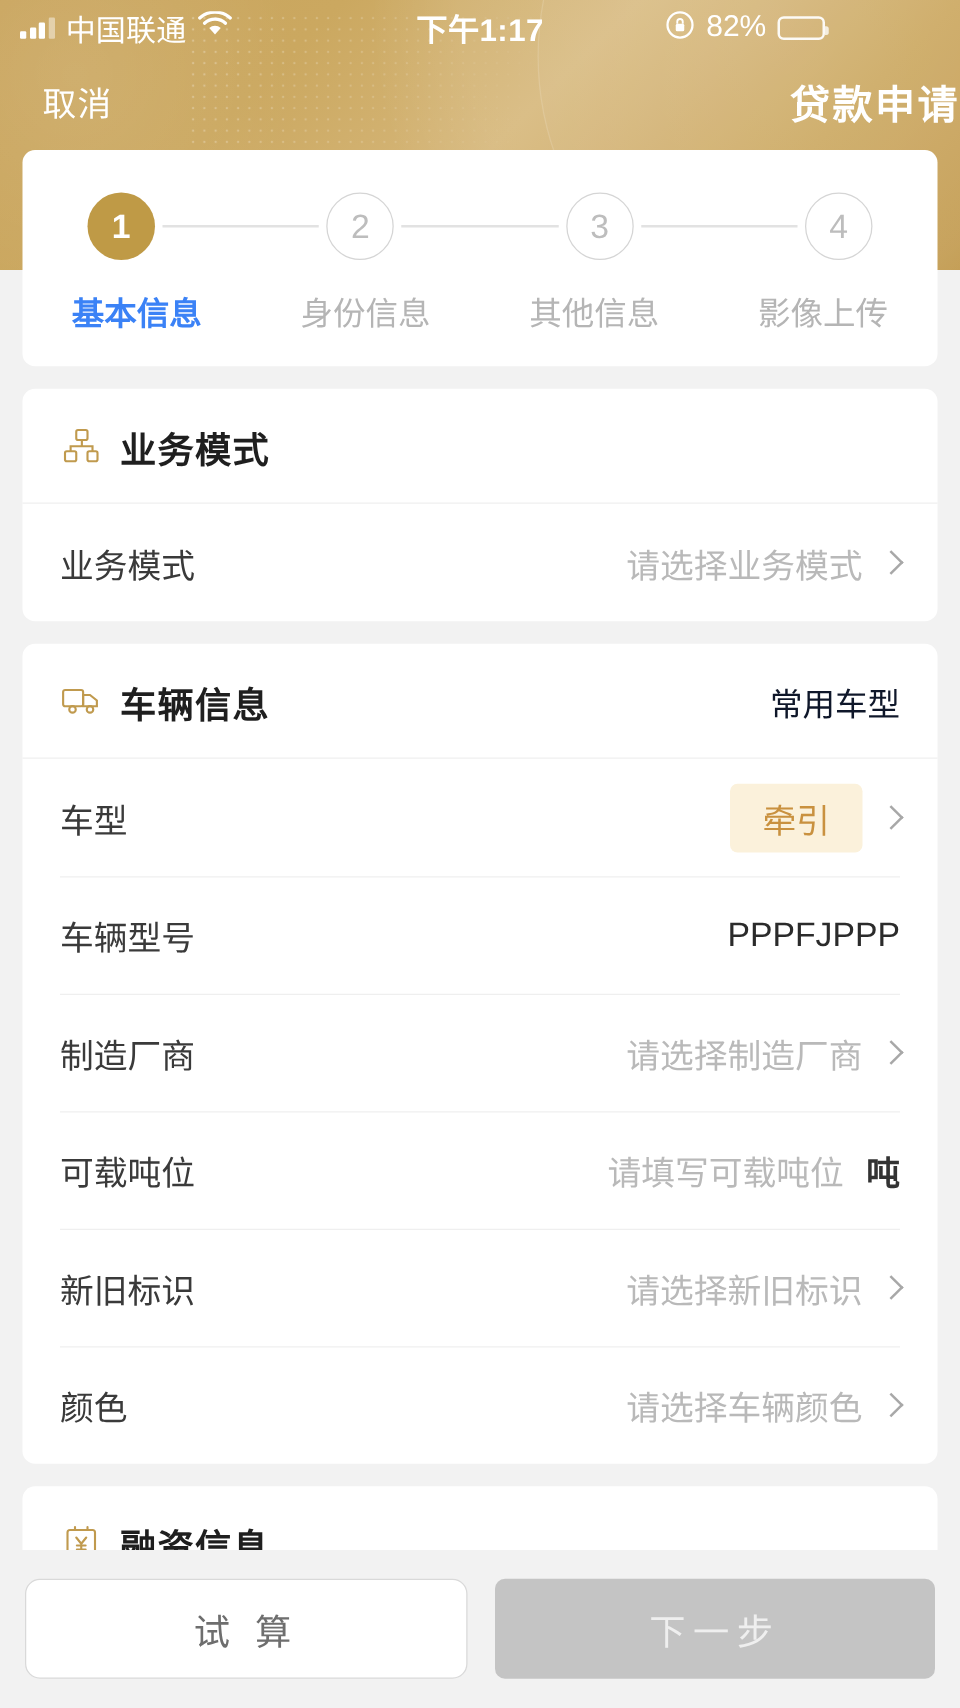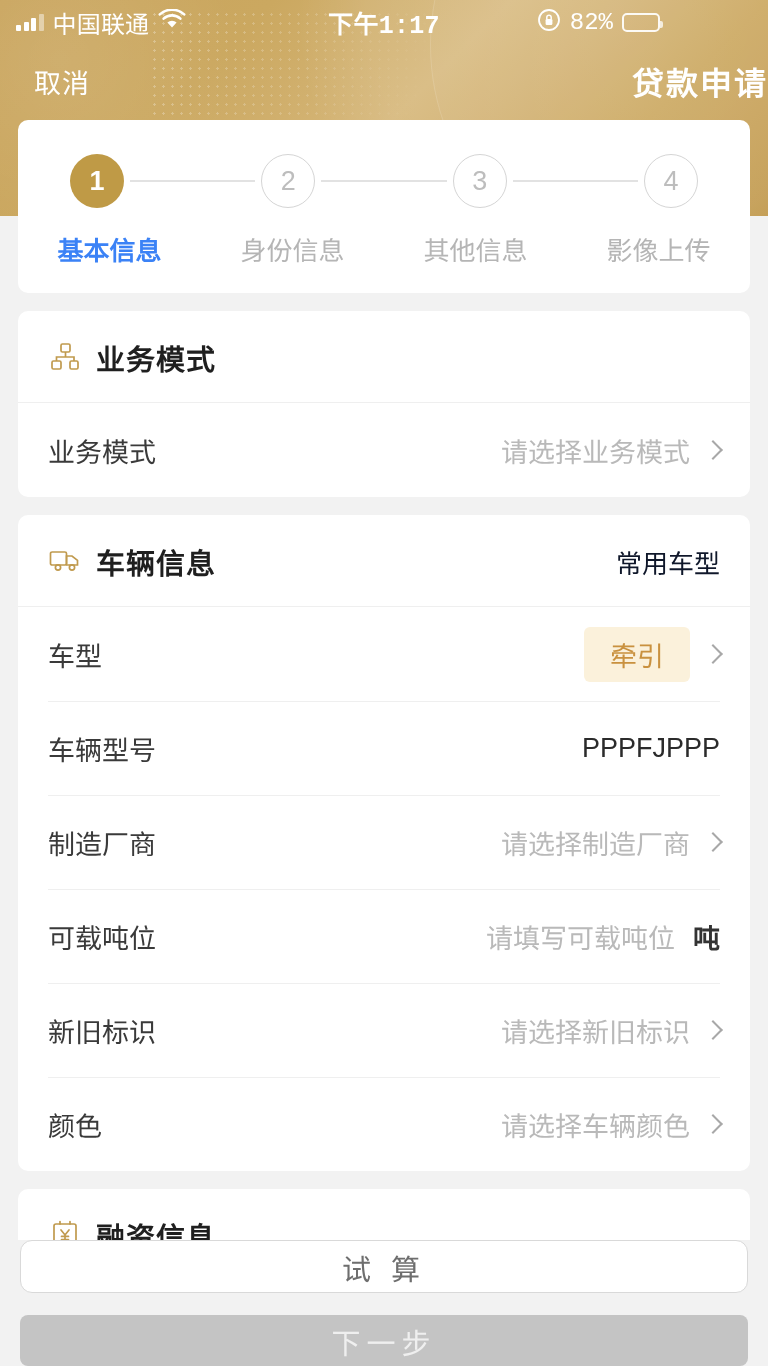--- a/index.html
+++ b/index.html
@@ -38,21 +38,21 @@
     background-image:radial-gradient(rgba(255,255,255,0.40) 1.1px, transparent 1.2px);
     background-size:9px 9px;
     -webkit-mask-image:linear-gradient(105deg, rgba(0,0,0,0.95) 0%, rgba(0,0,0,0.55) 45%, rgba(0,0,0,0) 78%);
     mask-image:linear-gradient(105deg, rgba(0,0,0,0.95) 0%, rgba(0,0,0,0.55) 45%, rgba(0,0,0,0) 78%);
     opacity:0.75;
   }
 
   
   .statusbar {
     position:absolute; top:0; left:0; width:676px; height:44px;
-    display:flex; align-items:center; color:#fff;font-family:Liberation Mono, monospace;
+    display:flex; align-items:center; color:#fff;
   }
   .sb-left { position:absolute; left:16px; display:flex; align-items:center; gap:9px; }
   .sb-center { position:absolute; left:0; width:768px; text-align:center;
                font-size:25px; font-weight:600; letter-spacing:0.3px; }
   .sb-right { position:absolute; right:16px; display:flex; align-items:center; gap:9px; }
   .carrier { font-size:24px; font-weight:500; letter-spacing:0.2px; }
   .signal { display:flex; align-items:flex-end; gap:2.5px; height:17px; }
   .signal i { width:5px; background:#fff; border-radius:1px; display:block; }
   .signal i:nth-child(1){height:6px;}
   .signal i:nth-child(2){height:9px;}
@@ -114,22 +114,22 @@
            padding:8px 26px; border-radius:6px; }
   .chev { width:14px; height:14px; border-right:2.6px solid #A8A8A8;
           border-top:2.6px solid #A8A8A8; transform:rotate(45deg);
           display:inline-block; flex:none; margin-left:2px; }
 
   
   .fin-card { margin-bottom:0; }
 
   
   .bottombar { position:absolute; left:0; bottom:0; width:768px; height:126px;
-               background:#F2F2F2; display:flex; 
-               padding:0 20px; gap:22px;flex-direction:column; }
+               background:#F2F2F2; display:flex; align-items:center;
+               padding:0 20px; gap:22px; }
   .btn { flex:1; height:80px; border-radius:10px; display:flex;
          align-items:center; justify-content:center;
          font-size:29px; letter-spacing:6px; }
   .btn-ghost { background:#fff; border:1px solid #D9D9D9; color:#6E6E6E; border-radius:12px; }
   .btn-disabled { background:#C4C4C4; color:#EFEFEF; border-radius:8px; }
 </style>
 </head>
 <body>
 
 <div class="phone">

